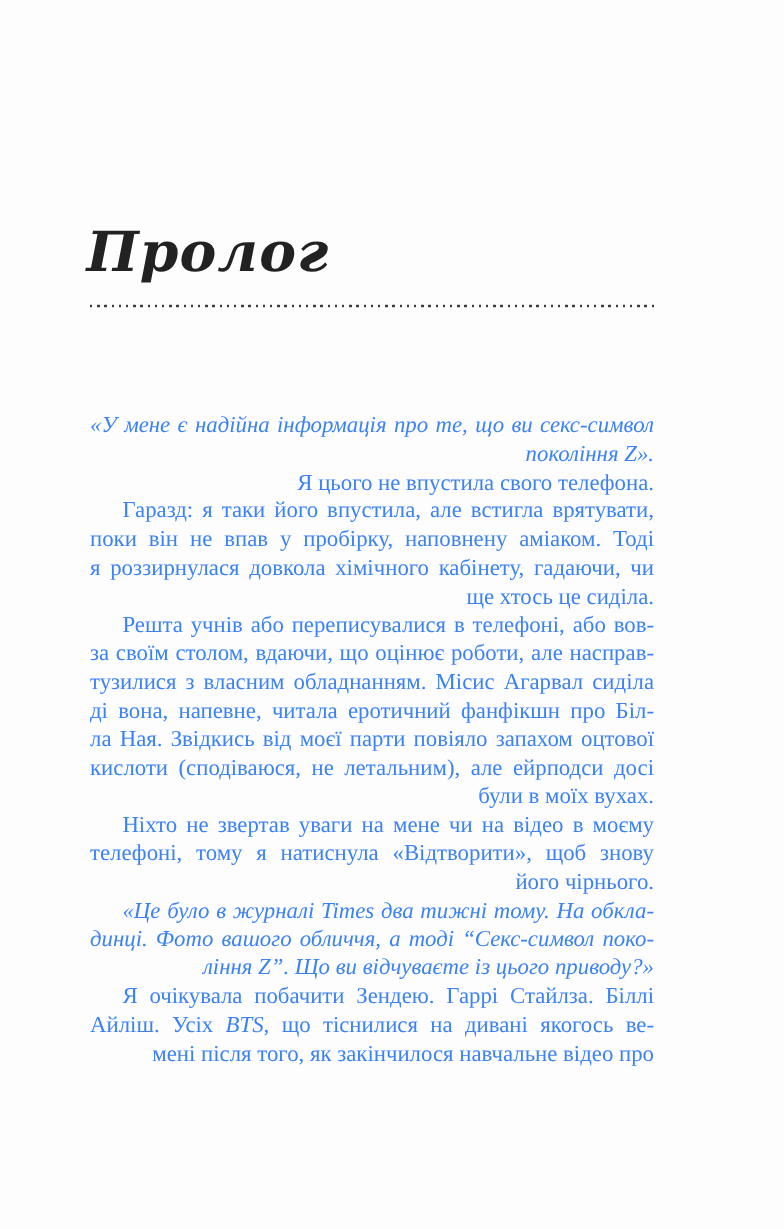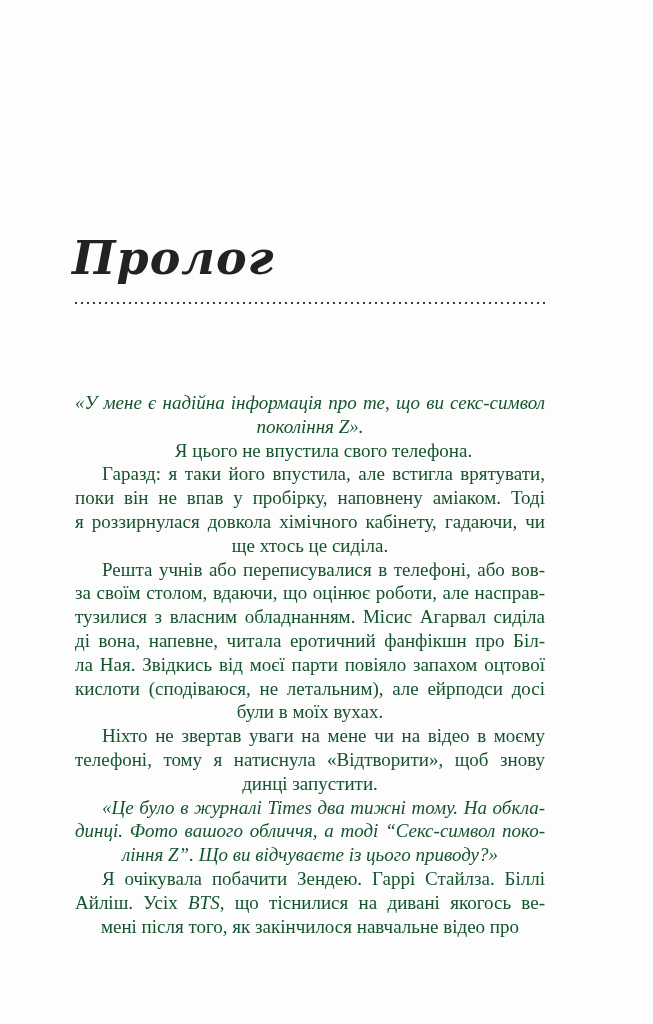--- a/index.html
+++ b/index.html
@@ -9,21 +9,20 @@
   body {
     width: 653px;
     height: 1024px;
     background: #fdfdfd;
     overflow: hidden;
     position: relative;
   }
   .book-page {
     position: absolute;
     inset: 0;
-    margin-top: 48px;
   }
   .content {
     position: absolute;
     left: 75px;
     top: 0;
     width: 470px;
   }
   .chapter-title {
     margin: 182px 0 0 -3px;
     font-family: "DejaVu Serif", serif;
@@ -48,21 +47,21 @@
     font-family: "Liberation Serif", "DejaVu Serif", serif;
     font-size: 19px;
     color: #1b1b1b;
   }
   .para {
     margin: 0;
   }
   .line {
     line-height: 23.8px;
     height: 23.8px;
-    text-align: center;
+    text-align: right;
     overflow: hidden;
   }
   .line.just {
     text-align: justify;
     text-align-last: justify;
   }
   .line.indent {
     text-indent: 27px;
   }
   .para.italic .line {
@@ -72,21 +71,21 @@
     font-style: italic;
   }
 </style>
 </head>
 <body style="background: rgb(253, 253, 253);">
 
 <div class="book-page">
   <div class="content">
     <h1 class="chapter-title">Пролог</h1>
     <div class="divider"></div>
-    <div class="text-block" style="color: #14532d;">
+    <div class="text-block" style="color: #3b82f6;">
         <div class="para italic">
           <div class="line just">«У мене є надійна інформація про те, що ви секс-символ</div>
           <div class="line">покоління Z».</div>
         </div>
         <div class="para">
           <div class="line indent">Я цього не впустила свого телефона.</div>
         </div>
         <div class="para">
           <div class="line just indent">Гаразд: я таки його впустила, але встигла врятувати,</div>
           <div class="line just">поки він не впав у пробірку, наповнену аміаком. Тоді</div>
@@ -98,21 +97,21 @@
           <div class="line just">за своїм столом, вдаючи, що оцінює роботи, але насправ-</div>
           <div class="line just">тузилися з власним обладнанням. Місис Агарвал сиділа</div>
           <div class="line just">ді вона, напевне, читала еротичний фанфікшн про Біл-</div>
           <div class="line just">ла Ная. Звідкись від моєї парти повіяло запахом оцтової</div>
           <div class="line just">кислоти (сподіваюся, не летальним), але ейрподси досі</div>
           <div class="line">були в моїх вухах.</div>
         </div>
         <div class="para">
           <div class="line just indent">Ніхто не звертав уваги на мене чи на відео в моєму</div>
           <div class="line just">телефоні, тому я натиснула «Відтворити», щоб знову</div>
-          <div class="line">динці запустити.</div>
+          <div class="line">його чірнього.</div>
         </div>
         <div class="para italic">
           <div class="line just indent">«Це було в журналі Times два тижні тому. На обкла-</div>
           <div class="line just">динці. Фото вашого обличчя, а тоді “Секс-символ поко-</div>
           <div class="line">ління Z”. Що ви відчуваєте із цього приводу?»</div>
         </div>
         <div class="para">
           <div class="line just indent">Я очікувала побачити Зендею. Гаррі Стайлза. Біллі</div>
           <div class="line just">Айліш. Усіх <em>BTS</em>, що тіснилися на дивані якогось ве-</div>
           <div class="line">мені після того, як закінчилося навчальне відео про</div>

